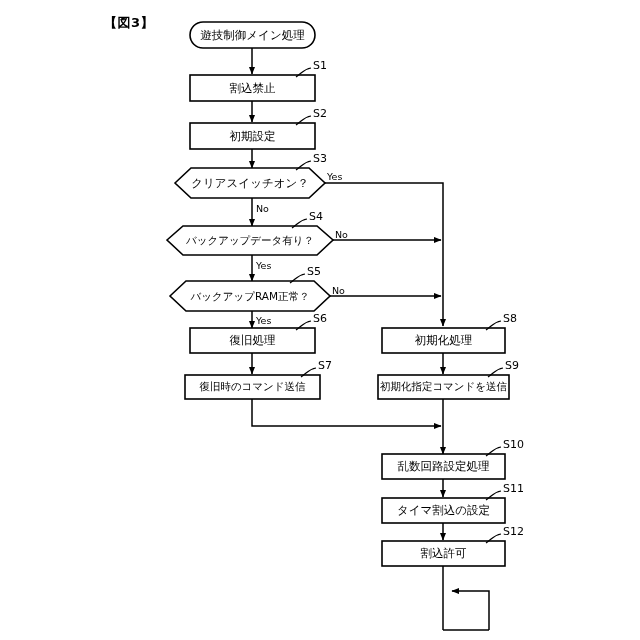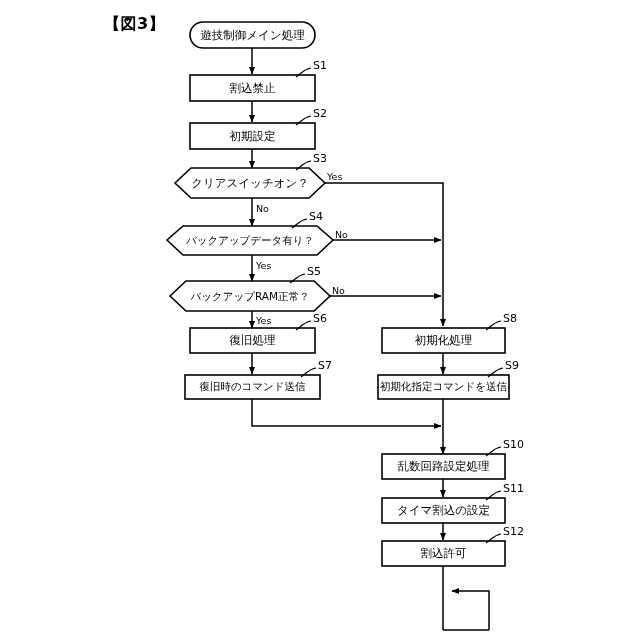--- a/index.html
+++ b/index.html
@@ -17,21 +17,21 @@
   #canvas {
     position: relative;
     width: 640px;
     height: 640px;
     background: #ffffff;
   }
   #figure-label {
     position: absolute;
     left: 104px;
     top: 14px;
-    font-size: 16px;
+    font-size: 13px;
     font-weight: bold;
     letter-spacing: 0.5px;
     white-space: nowrap;
   }
   svg#flow {
     position: absolute;
     left: 0;
     top: 0;
     width: 640px;
     height: 640px;

